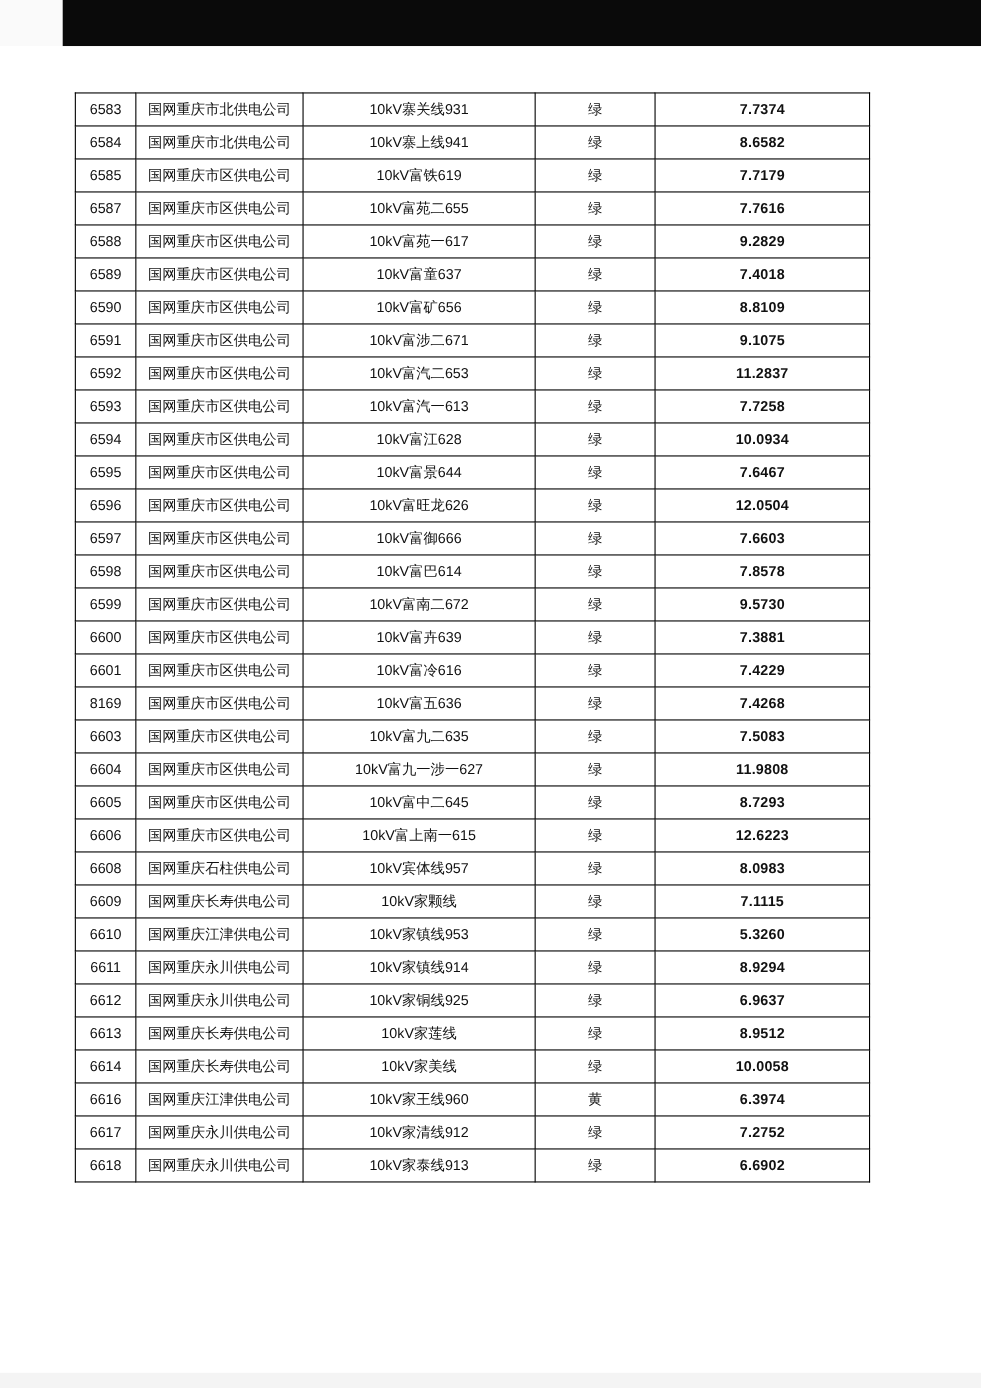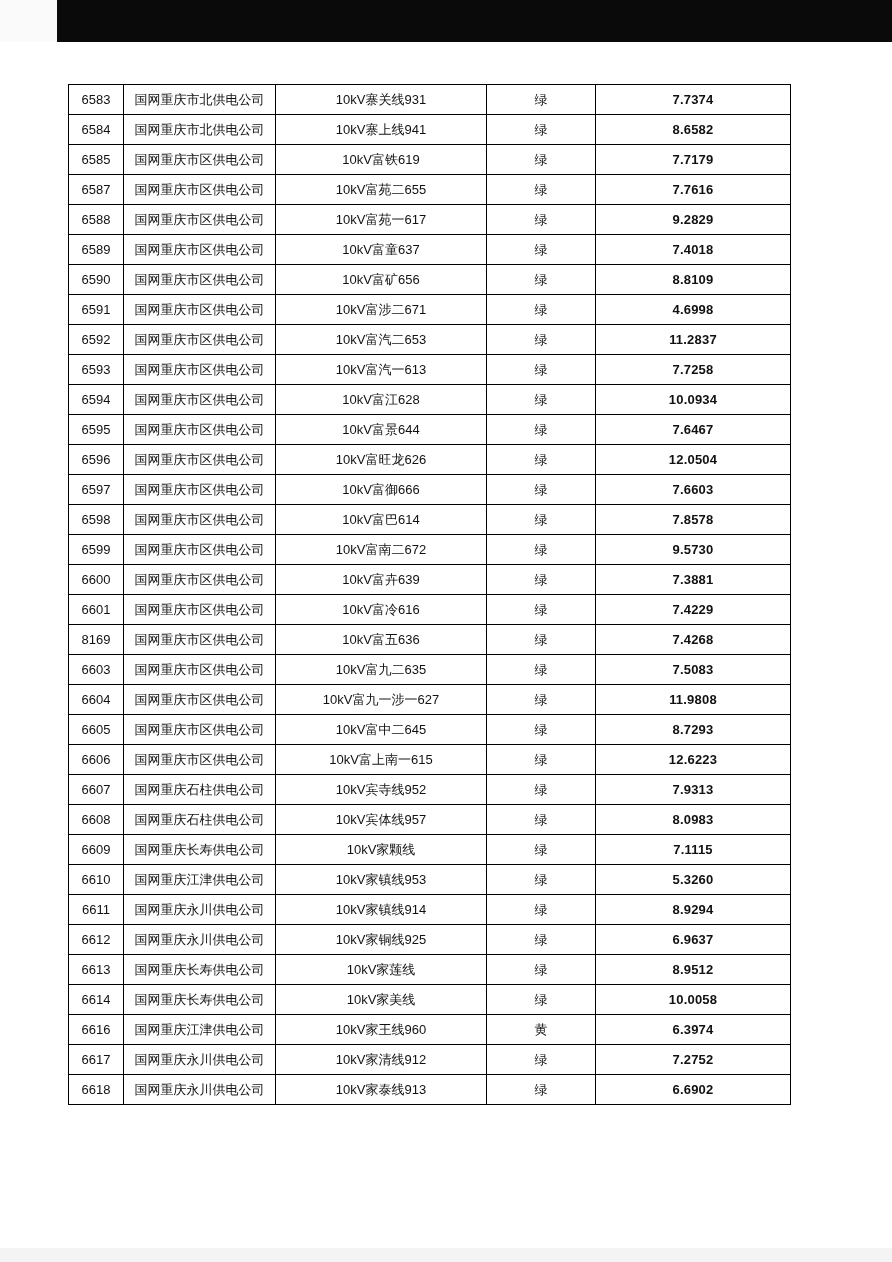--- a/index.html
+++ b/index.html
@@ -129,21 +129,21 @@
           <td class="col-company">国网重庆市区供电公司</td>
           <td class="col-line">10kV富矿656</td>
           <td class="col-status">绿</td>
           <td class="col-value">8.8109</td>
         </tr>
         <tr>
           <td class="col-id">6591</td>
           <td class="col-company">国网重庆市区供电公司</td>
           <td class="col-line">10kV富涉二671</td>
           <td class="col-status">绿</td>
-          <td class="col-value">4.6998</td>
+          <td class="col-value">9.1075</td>
         </tr>
         <tr>
           <td class="col-id">6592</td>
           <td class="col-company">国网重庆市区供电公司</td>
           <td class="col-line">10kV富汽二653</td>
           <td class="col-status">绿</td>
           <td class="col-value">11.2837</td>
         </tr>
         <tr>
           <td class="col-id">6593</td>
@@ -235,27 +235,20 @@
           <td class="col-line">10kV富中二645</td>
           <td class="col-status">绿</td>
           <td class="col-value">8.7293</td>
         </tr>
         <tr>
           <td class="col-id">6606</td>
           <td class="col-company">国网重庆市区供电公司</td>
           <td class="col-line">10kV富上南一615</td>
           <td class="col-status">绿</td>
           <td class="col-value">12.6223</td>
-        </tr>
-        <tr>
-          <td class="col-id">6607</td>
-          <td class="col-company">国网重庆石柱供电公司</td>
-          <td class="col-line">10kV宾寺线952</td>
-          <td class="col-status">绿</td>
-          <td class="col-value">7.9313</td>
         </tr>
         <tr>
           <td class="col-id">6608</td>
           <td class="col-company">国网重庆石柱供电公司</td>
           <td class="col-line">10kV宾体线957</td>
           <td class="col-status">绿</td>
           <td class="col-value">8.0983</td>
         </tr>
         <tr>
           <td class="col-id">6609</td>

